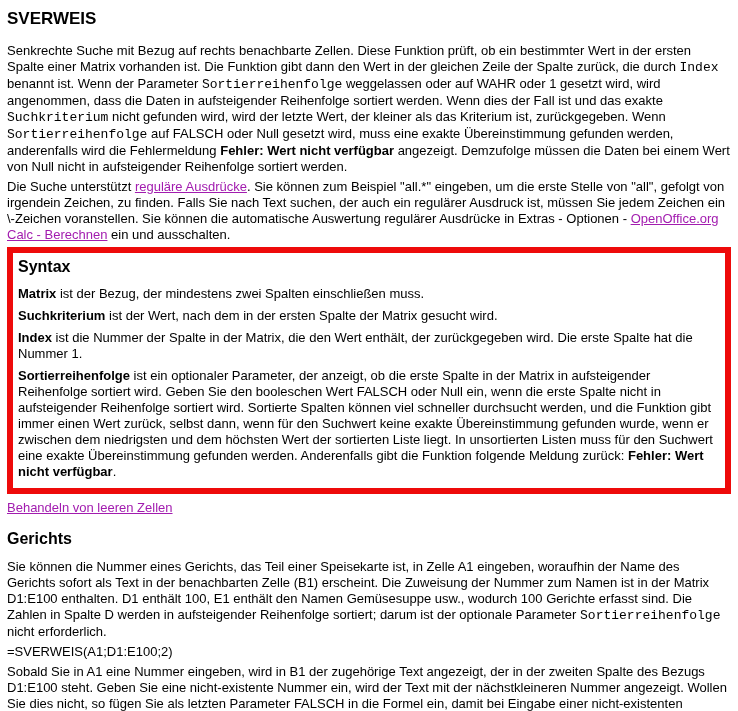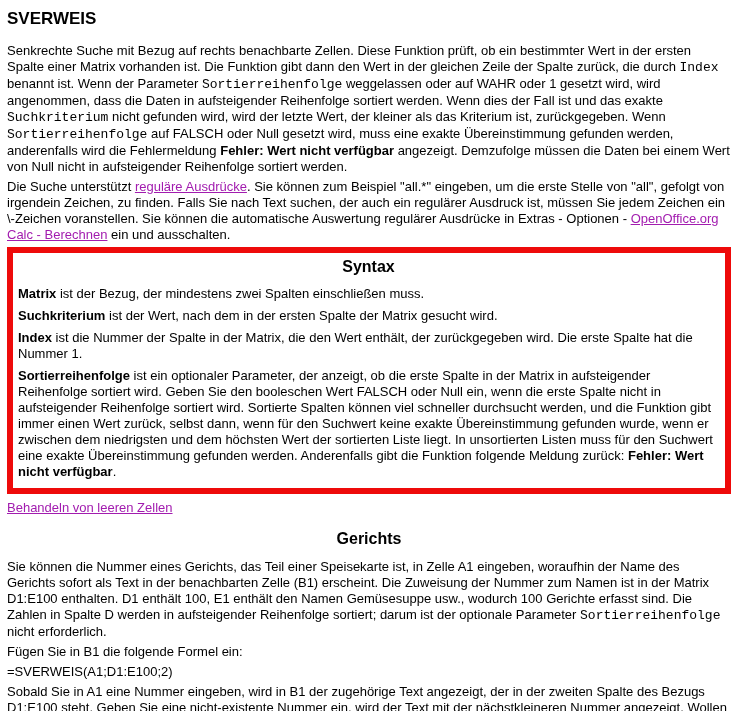--- a/index.html
+++ b/index.html
@@ -19,21 +19,20 @@
     font-size: 17px;
     line-height: 22px;
     margin: 0 0 13px 0;
     font-weight: bold;
   }
   h2 {
     font-size: 16px;
     line-height: 19px;
     margin: 13px 0 11px 0;
     font-weight: bold;
-    text-align: center;
   }
   p { margin: 0 0 4px 0; }
 
   .codeph, .code-line {
     font-family: "Liberation Mono", "DejaVu Sans Mono", monospace;
     font-size: 13px;
   }
   .bold { font-weight: bold; margin-top: 30px; }
 
   a, .link {
@@ -70,19 +69,18 @@
     <p><span class="bold">Index</span><span> ist die Nummer der Spalte in der Matrix, die den Wert enthält, der zurückgegeben wird. Die erste Spalte hat die Nummer 1.</span></p>
     <p><span class="bold">Sortierreihenfolge</span><span> ist ein optionaler Parameter, der anzeigt, ob die erste Spalte in der Matrix in aufsteigender Reihenfolge sortiert wird. Geben Sie den booleschen Wert FALSCH oder Null ein, wenn die erste Spalte nicht in aufsteigender Reihenfolge sortiert wird. Sortierte Spalten können viel schneller durchsucht werden, und die Funktion gibt immer einen Wert zurück, selbst dann, wenn für den Suchwert keine exakte Übereinstimmung gefunden wurde, wenn er zwischen dem niedrigsten und dem höchsten Wert der sortierten Liste liegt. In unsortierten Listen muss für den Suchwert eine exakte Übereinstimmung gefunden werden. Anderenfalls gibt die Funktion folgende Meldung zurück: </span><span class="bold">Fehler: Wert nicht verfügbar</span><span>.</span></p>
   </div>
 
   <p class="link-line"><a href="#">Behandeln von leeren Zellen</a></p>
 
   <h2>Gerichts</h2>
 
   <p><span>Sie können die Nummer eines Gerichts, das Teil einer Speisekarte ist, in Zelle A1 eingeben, woraufhin der Name des Gerichts sofort als Text in der benachbarten Zelle (B1) erscheint. Die Zuweisung der Nummer zum Namen ist in der Matrix D1:E100 enthalten. D1 enthält 100, E1 enthält den Namen Gemüsesuppe usw., wodurch 100 Gerichte erfasst sind. Die Zahlen in Spalte D werden in aufsteigender Reihenfolge sortiert; darum ist der optionale Parameter </span><span class="codeph">Sortierreihenfolge</span><span> nicht erforderlich.</span></p>
 
-  <p>Fügen Sie in B1 die folgende Formel ein:</p>
 
   <p>=SVERWEIS(A1;D1:E100;2)</p>
 
   <p>Sobald Sie in A1 eine Nummer eingeben, wird in B1 der zugehörige Text angezeigt, der in der zweiten Spalte des Bezugs D1:E100 steht. Geben Sie eine nicht-existente Nummer ein, wird der Text mit der nächstkleineren Nummer angezeigt. Wollen Sie dies nicht, so fügen Sie als letzten Parameter FALSCH in die Formel ein, damit bei Eingabe einer nicht-existenten Nummer eine Fehlermeldung ausgegeben wird.</p>
 
 </div>
 
 </body></html>

